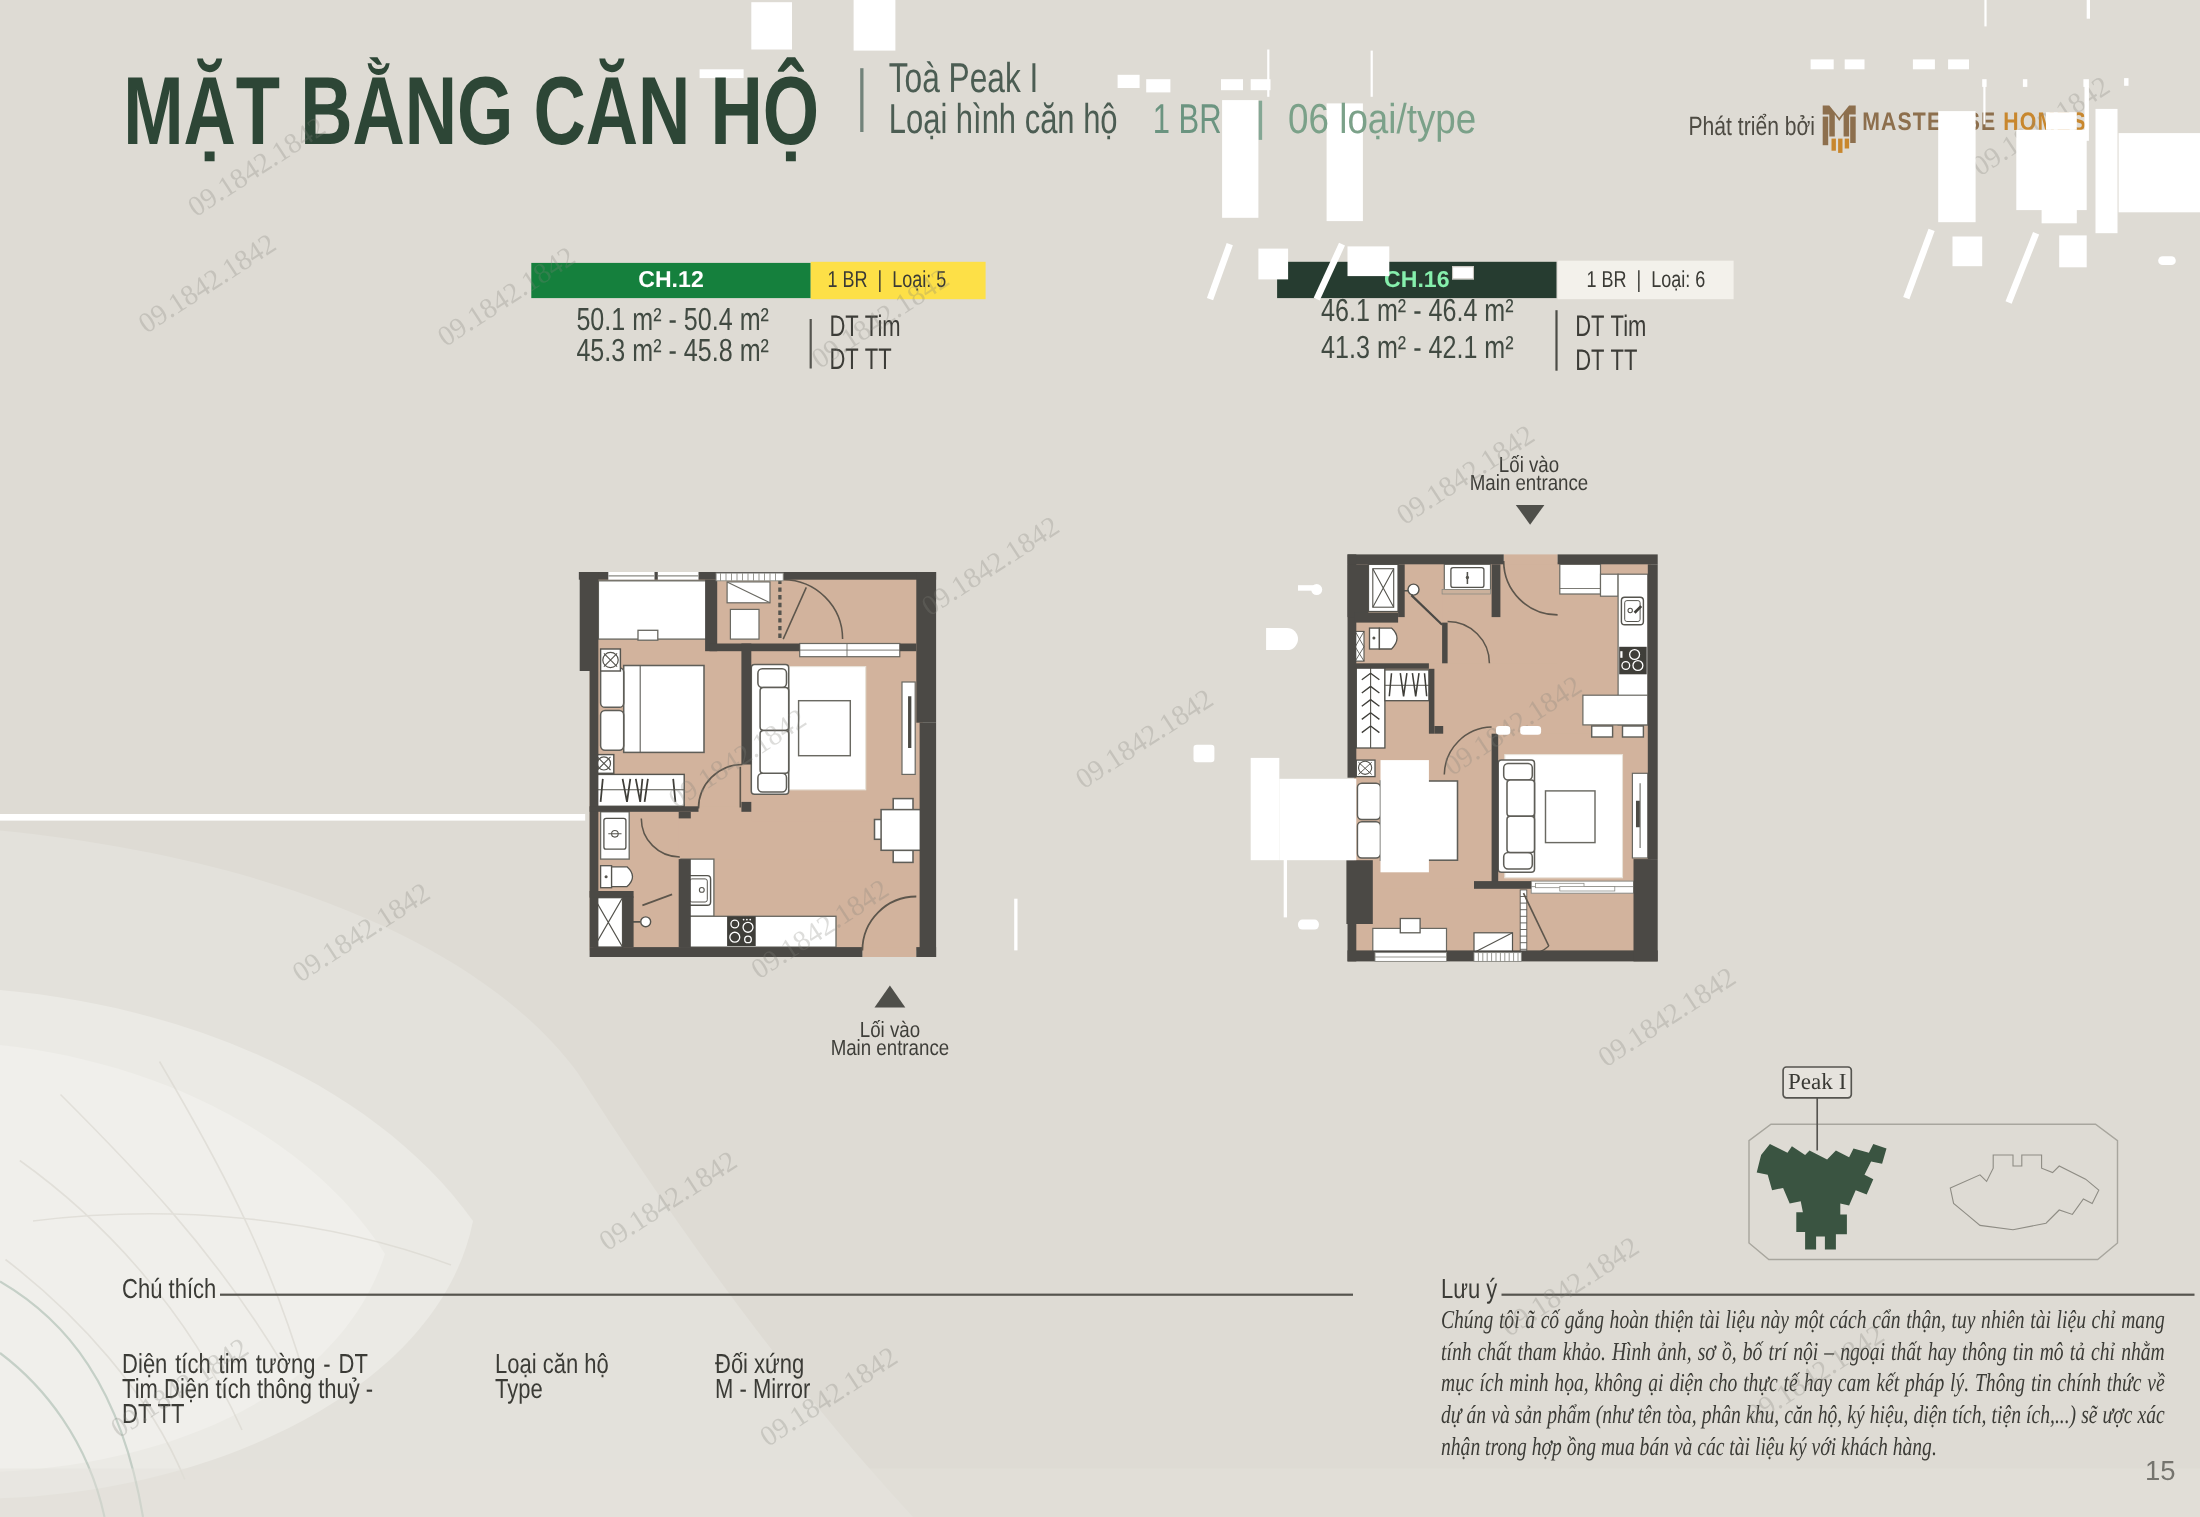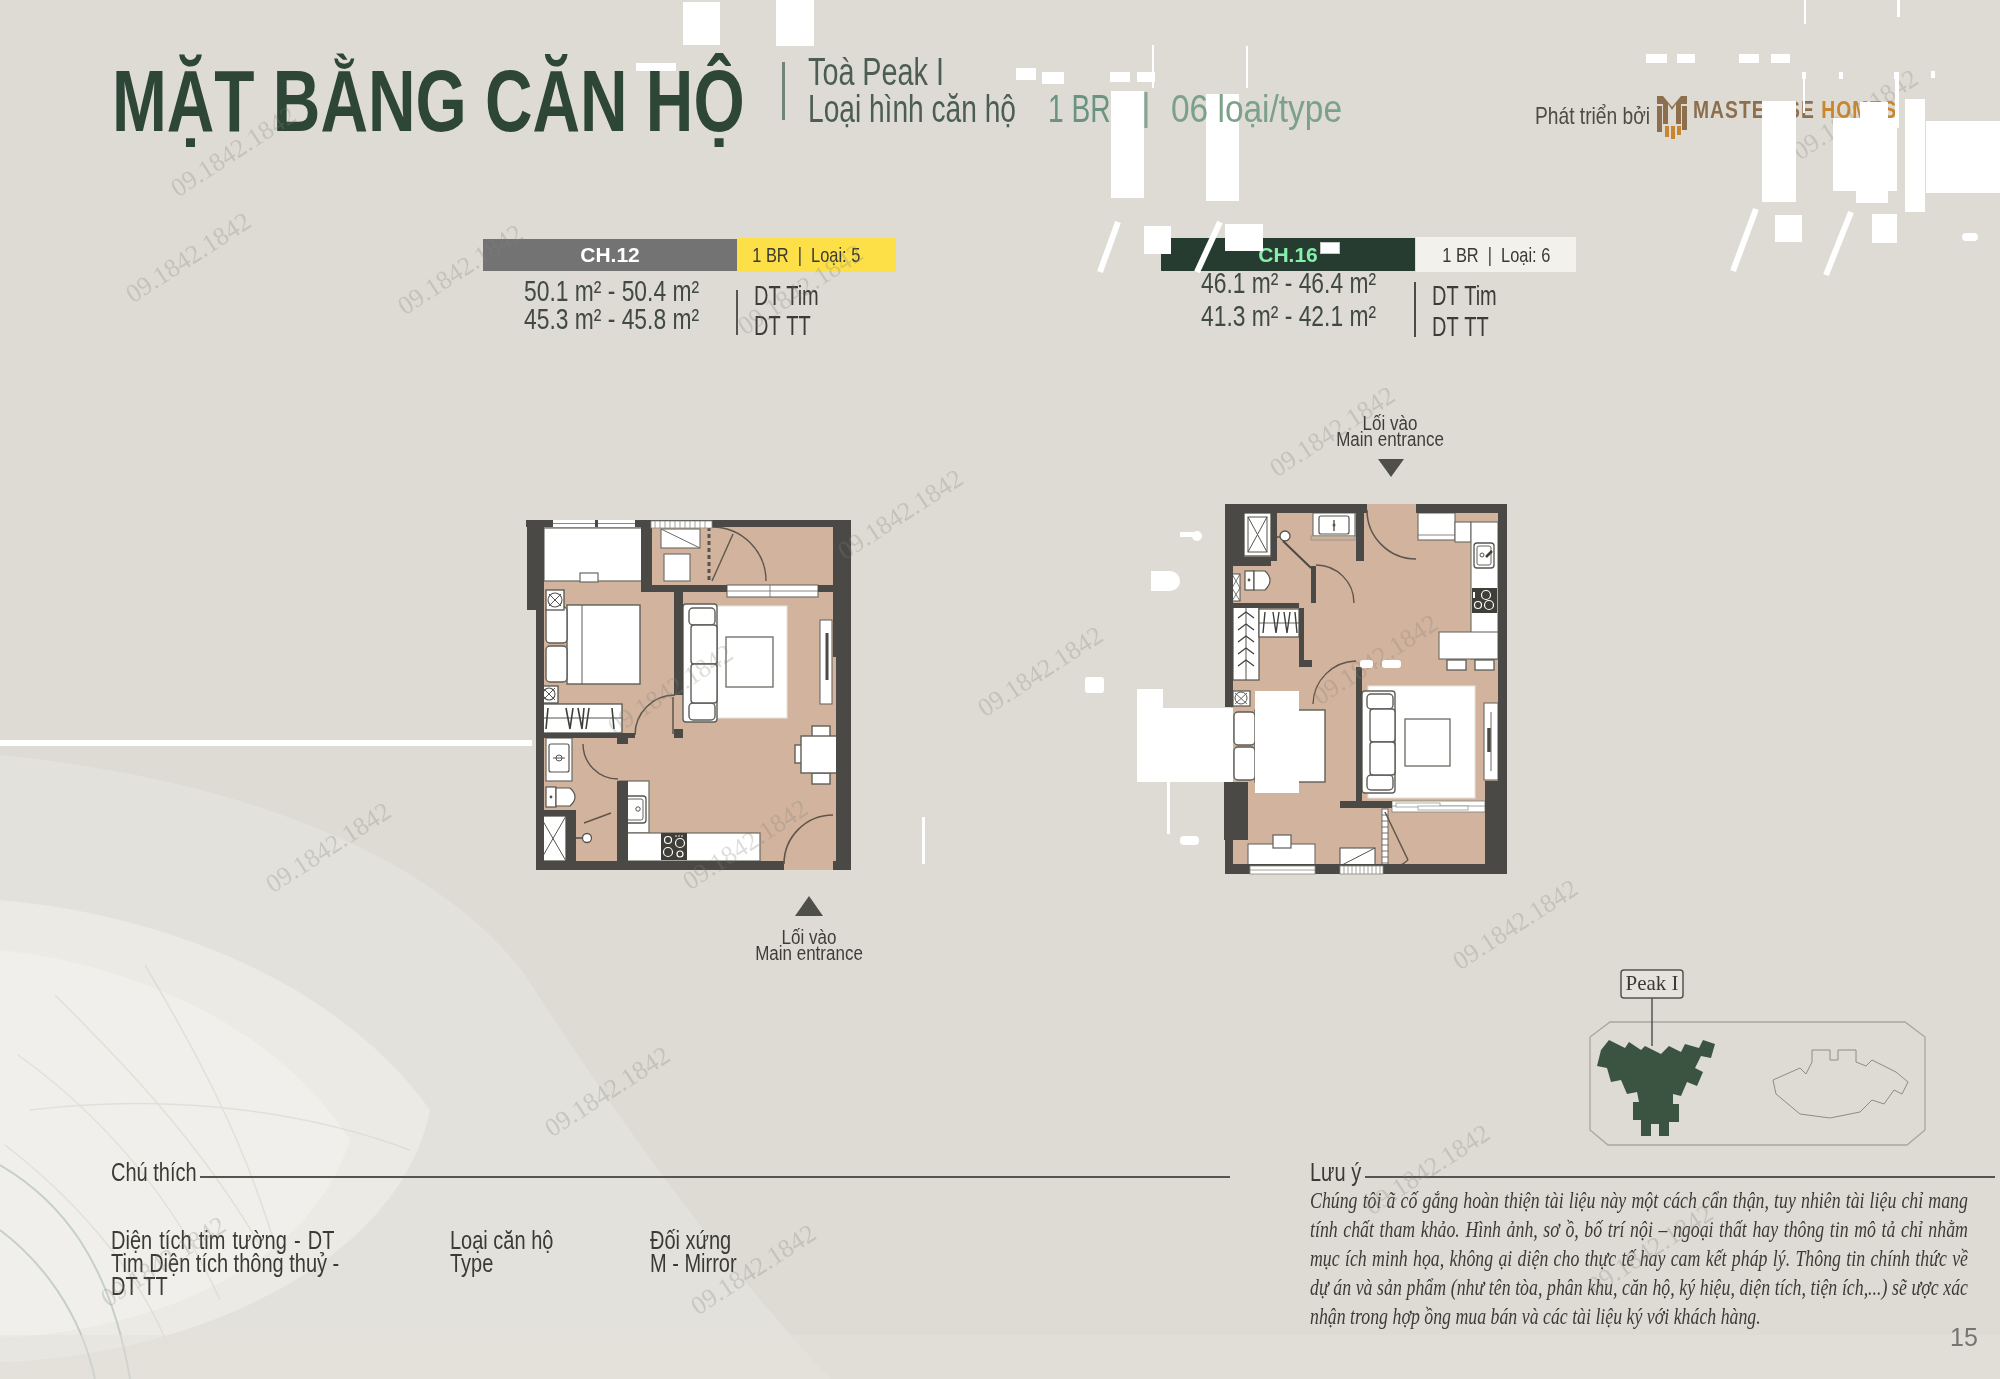--- a/index.html
+++ b/index.html
@@ -53,21 +53,21 @@
 <svg class="abs" style="left:1655px;top:94px;" width="34" height="46" viewBox="0 0 34 46">
   <path d="M 2,2 L 8,2 L 17,13 L 26,2 L 32,2 L 32,10 L 26,10 L 26,30 L 21,30 L 21,10 L 17,16 L 13,10 L 13,30 L 8,30 L 8,10 L 2,10 Z" fill="#8d6f4d"></path>
   <rect x="2" y="12" width="5" height="26" fill="#8d6f4d"></rect>
   <rect x="10" y="32" width="4" height="11" fill="#c8872e"></rect>
   <rect x="16" y="32" width="4" height="13" fill="#c8872e"></rect>
   <rect x="22" y="32" width="4" height="9" fill="#c8872e"></rect>
   <rect x="27" y="12" width="5" height="24" fill="#8d6f4d"></rect>
 </svg>
 <div class="abs" style="left:1693px;top:97px;font-size:23px;font-weight:700;letter-spacing:1.2px;color:#8d6f4d;white-space:nowrap;transform:scale(0.84,1);transform-origin:0 0;">MASTERISE <span style="color:#c8872e;">HOMES</span></div>
 
-<div class="abs" style="left:483px;top:239px;width:254px;height:32px;background:#737373;color:#fff;font-size:21px;font-weight:700;text-align:center;line-height:32px;">CH.12</div>
+<div class="abs" style="left:483px;top:239px;width:254px;height:32px;background:#15803d;color:#fff;font-size:21px;font-weight:700;text-align:center;line-height:32px;">CH.12</div>
 
 <div class="abs" style="left:737px;top:238px;width:159px;height:34px;background:#fde047;color:#3a3a35;font-size:21px;text-align:left;line-height:34px;"><span style="display:inline-block;transform:scale(0.78,1);">1 BR&nbsp; |&nbsp; Loại: 5</span></div>
 
 <div class="abs" style="left:524px;top:275px;font-size:29px;color:#414a42;transform:scale(0.787,1);transform-origin:0 0;white-space:nowrap;">50.1 m² - 50.4 m²</div>
 <div class="abs" style="left:524px;top:303px;font-size:29px;color:#414a42;transform:scale(0.787,1);transform-origin:0 0;white-space:nowrap;">45.3 m² - 45.8 m²</div>
 <div class="abs" style="left:736px;top:290px;width:2px;height:45px;background:#55554f;"></div>
 <div class="abs" style="left:754px;top:281px;font-size:27px;color:#3c3c37;transform:scale(0.74,1);transform-origin:0 0;">DT&nbsp;Tim</div>
 <div class="abs" style="left:754px;top:311px;font-size:27px;color:#3c3c37;transform:scale(0.74,1);transform-origin:0 0;">DT&nbsp;TT</div>
 
 <div class="abs" style="left:1161px;top:238px;width:254px;height:33px;background:#263c30;color:#86efac;font-size:21px;font-weight:700;text-align:center;line-height:33px;">CH.16</div>

